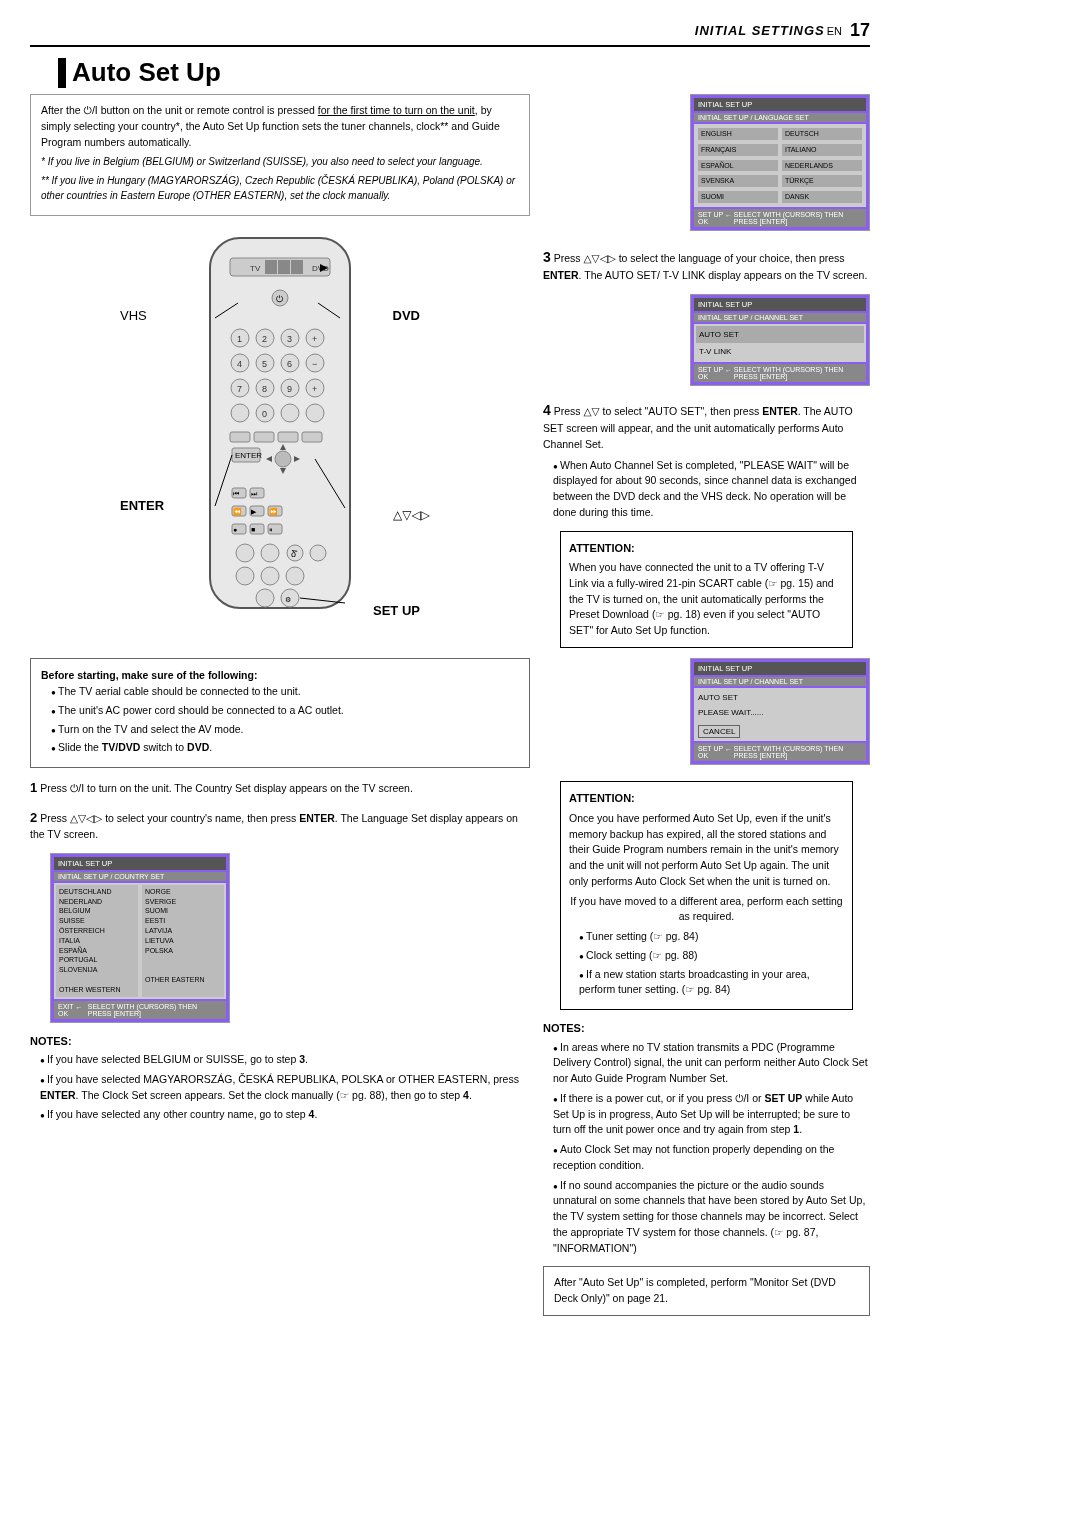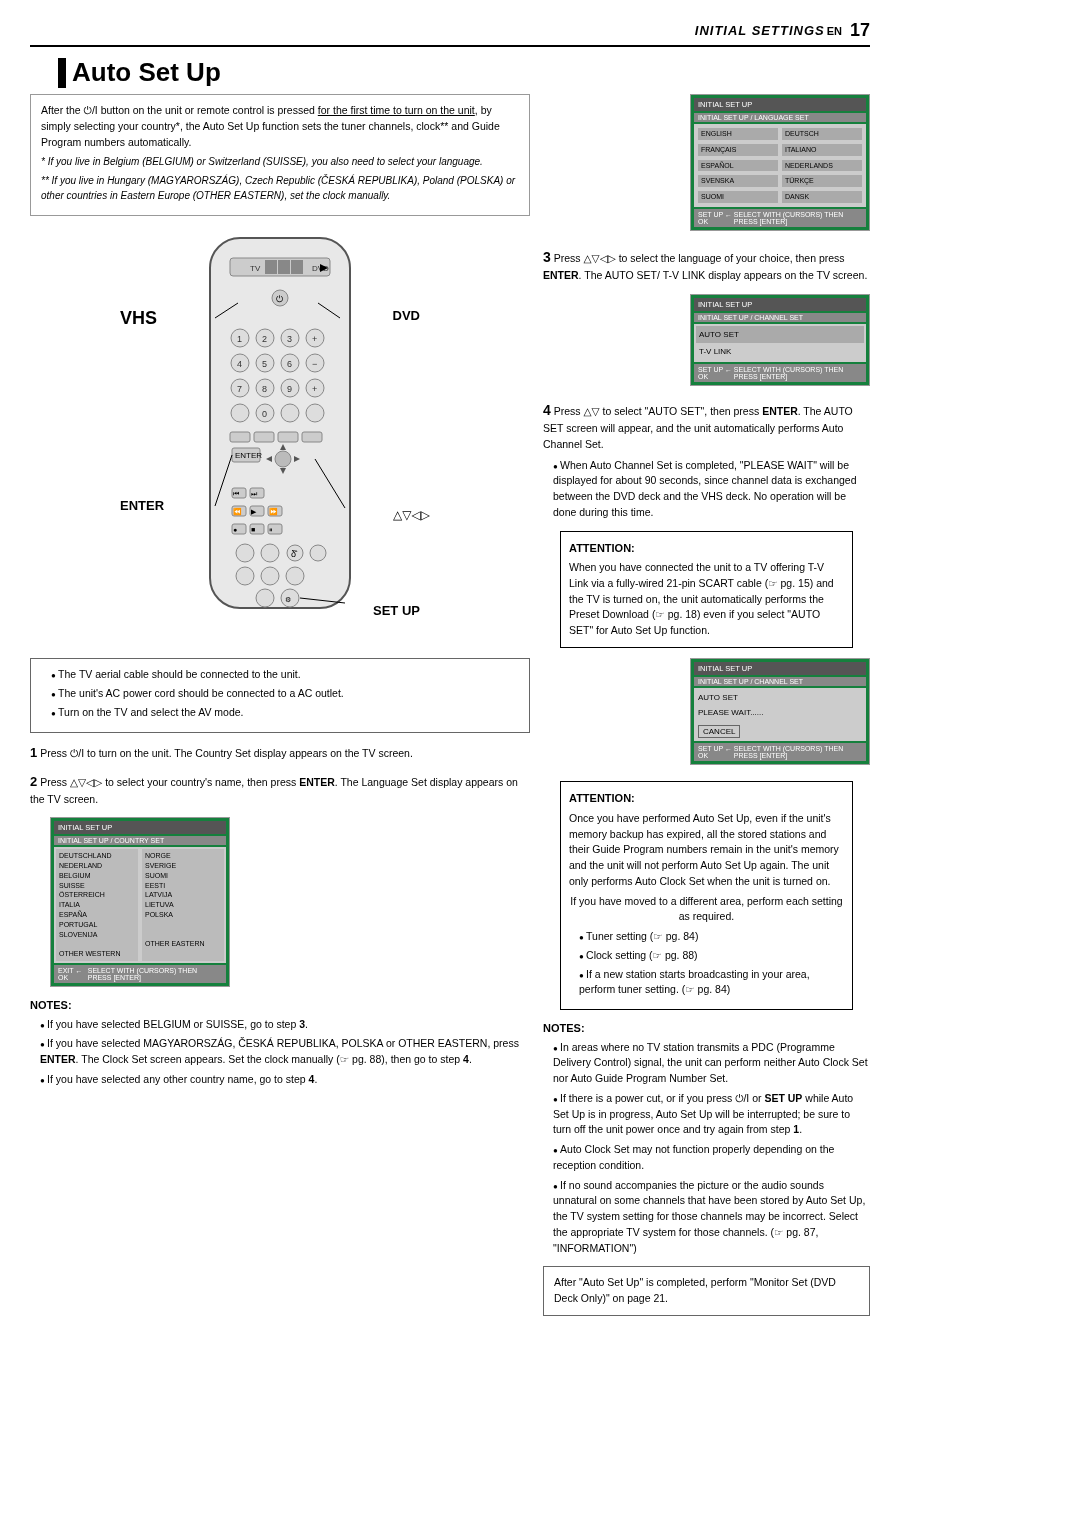--- a/index.html
+++ b/index.html
@@ -35,21 +35,21 @@
       font-size: 13px;
       letter-spacing: 1px;
     }
     .header-page {
       font-weight: bold;
       font-size: 18px;
       margin-left: 8px;
     }
     .header-en {
       font-size: 11px;
-      font-weight: bold;
+      font-weight: normal;
       margin-left: 2px;
       vertical-align: super;
     }
 
     
     .section-title-bar {
       background: #000;
       width: 8px;
       display: inline-block;
       height: 30px;
@@ -111,22 +111,22 @@
       height: 420px;
     }
     .remote-wrapper {
       position: relative;
       width: 320px;
     }
     .remote-label-vhs {
       position: absolute;
       left: 0;
       top: 80px;
-      font-weight: bold;
-      font-size: 18px;
+      font-weight: normal;
+      font-size: 13px;
     }
     .remote-label-dvd {
       position: absolute;
       right: 20px;
       top: 80px;
       font-weight: bold;
       font-size: 13px;
     }
     .remote-label-enter {
       position: absolute;
@@ -209,21 +209,21 @@
     }
     .attention-title {
       font-weight: bold;
       font-size: 11px;
       margin-bottom: 4px;
     }
 
     
     .screen-thumb {
       border: 1px solid #999;
-      background: #15803d;
+      background: #8b5cf6;
       width: 180px;
       font-size: 8px;
       margin-bottom: 6px;
       padding: 3px;
     }
     .screen-thumb .screen-header {
       background: #555;
       color: #fff;
       font-size: 7.5px;
       padding: 2px 4px;
@@ -454,24 +454,26 @@
             <line x1="65" y1="278" x2="82" y2="227" stroke="#000" stroke-width="1"></line>
 
             <line x1="195" y1="280" x2="165" y2="231" stroke="#000" stroke-width="1"></line>
 
             <line x1="195" y1="375" x2="150" y2="370" stroke="#000" stroke-width="1"></line>
           </svg>
         </div>
       </div>
 
       <div class="before-box">
+        <p class="bold">Before starting, make sure of the following:</p>
         <ul class="bullet-list">
           <li>The TV aerial cable should be connected to the unit.</li>
           <li>The unit's AC power cord should be connected to a AC outlet.</li>
           <li>Turn on the TV and select the AV mode.</li>
+          <li>Slide the <b>TV/DVD</b> switch to <b>DVD</b>.</li>
         </ul>
       </div>
 
       <div class="step">
         <span class="step-num">1</span>
         <span> Press ⏻/I to turn on the unit. The Country Set display appears on the TV screen.</span>
       </div>
 
       <div class="step">
         <span class="step-num">2</span>

